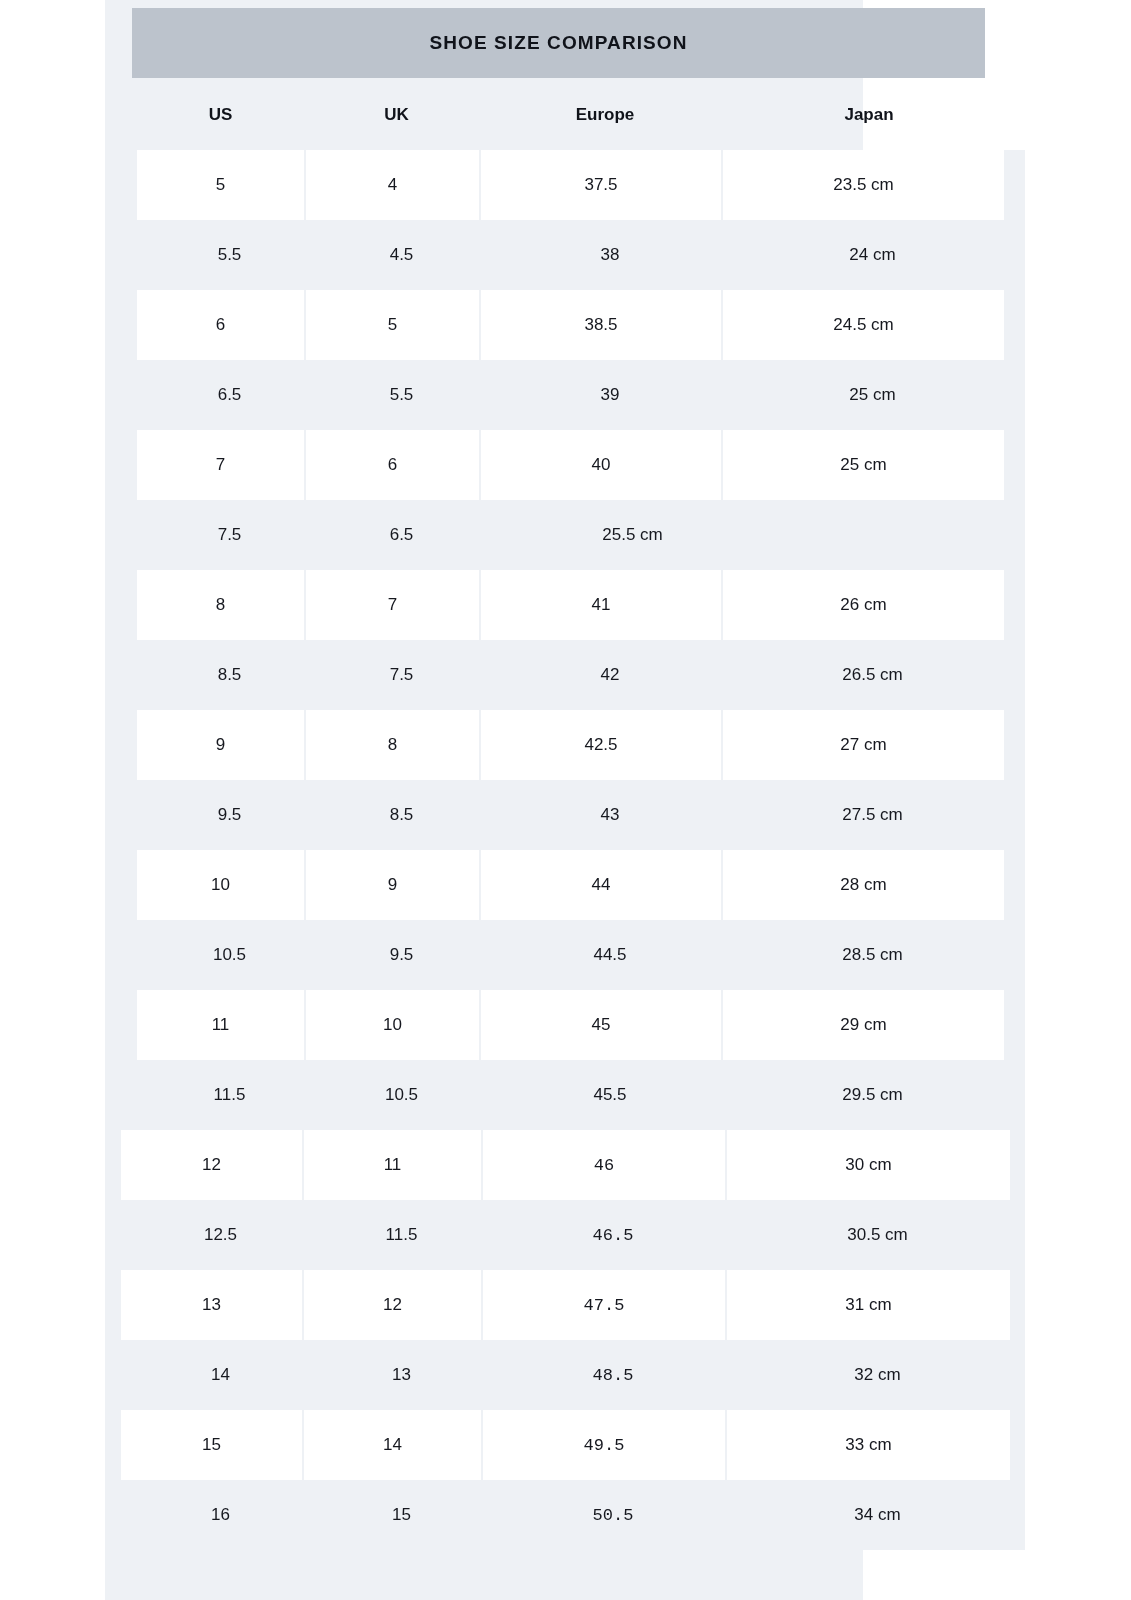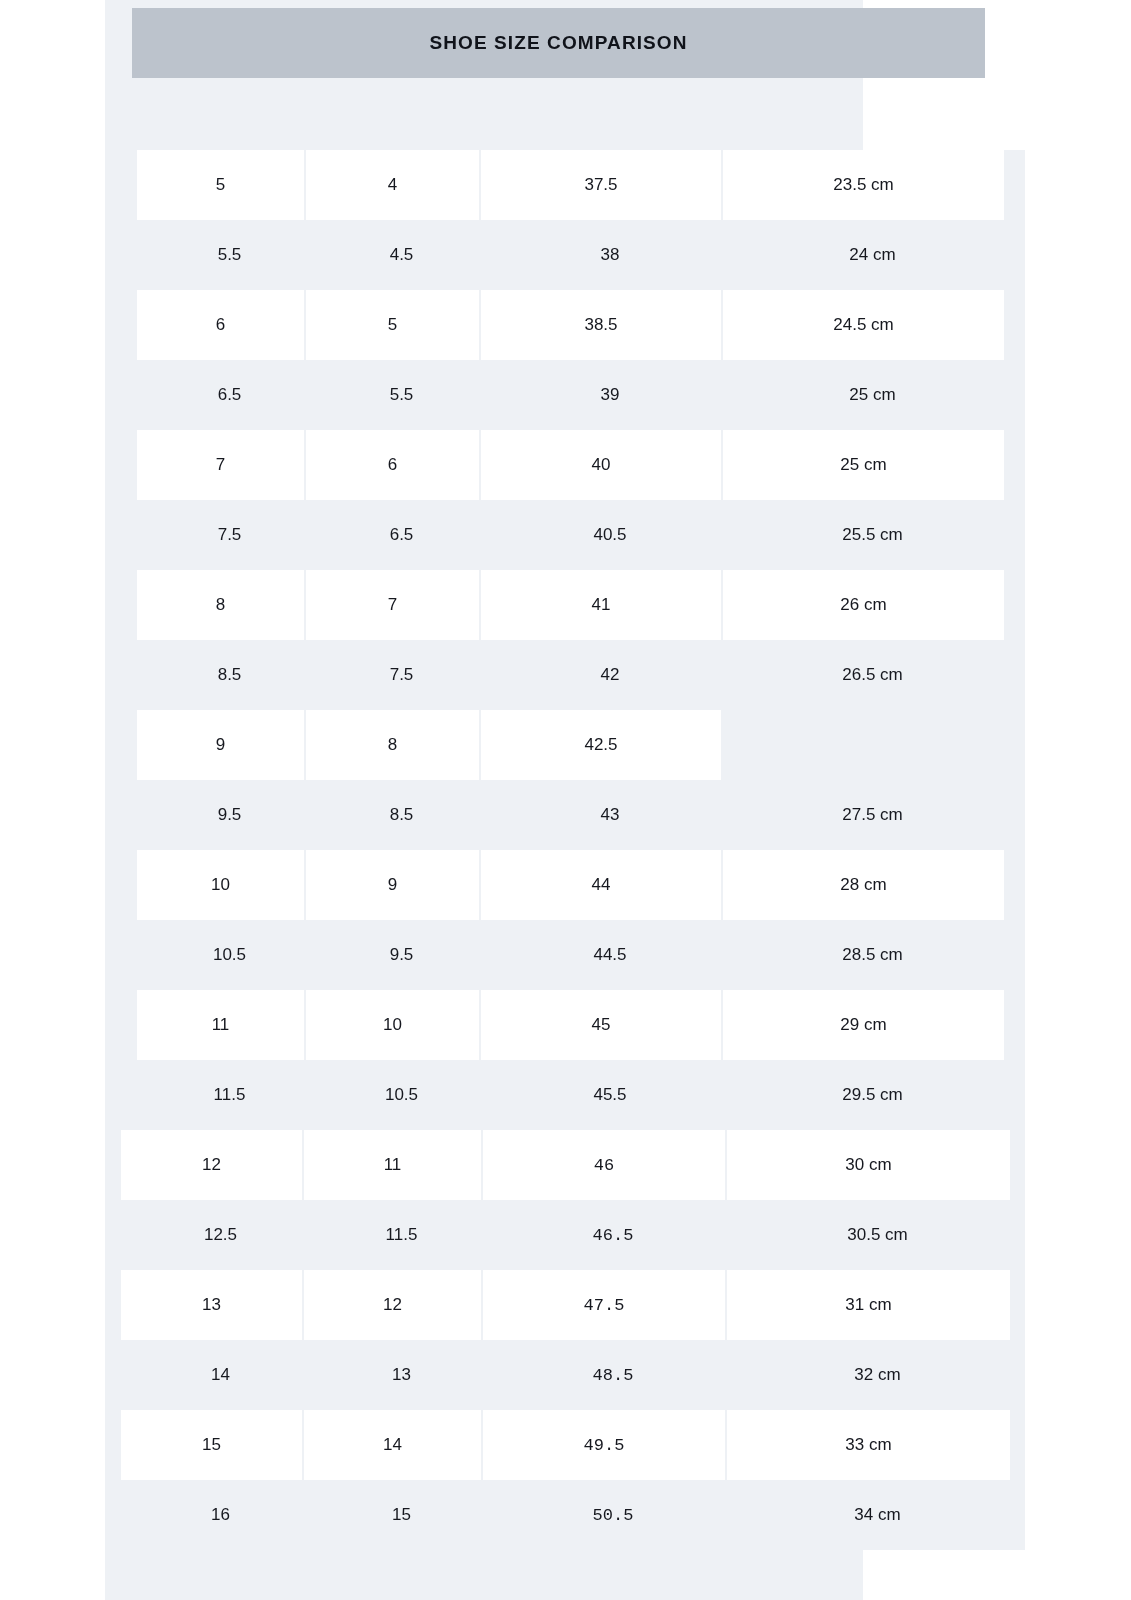--- a/index.html
+++ b/index.html
@@ -116,20 +116,26 @@
 </style>
 </head>
 <body>
 
 <div id="chart-container">
 
   <div id="title-bar">
     <span id="title-text">SHOE SIZE COMPARISON</span>
   </div>
 
+  <div id="header-row">
+    <div class="hdr-cell hdr-c0">US</div>
+    <div class="hdr-cell hdr-c1">UK</div>
+    <div class="hdr-cell hdr-c2">Europe</div>
+    <div class="hdr-cell hdr-c3">Japan</div>
+  </div>
 
   <div id="rows">
       <div class="row white">
         <div class="cell lead" style="background: rgb(238, 241, 245);"></div>
         <div class="cell c0">5</div>
         <div class="cell gap"></div>
         <div class="cell c1">4</div>
         <div class="cell gap"></div>
         <div class="cell c2">37.5</div>
         <div class="cell gap"></div>
@@ -174,21 +180,20 @@
         <div class="cell c2">40</div>
         <div class="cell gap"></div>
         <div class="cell c3">25 cm</div>
       </div>
       <div class="row gray">
         <div class="cell lead" style="background: rgb(238, 241, 245);"></div>
         <div class="cell c0">7.5</div>
         <div class="cell gap"></div>
         <div class="cell c1">6.5</div>
         <div class="cell gap"></div>
-        <div class="cell c2">40.5</div>
         <div class="cell gap"></div>
         <div class="cell c3">25.5 cm</div>
       </div>
       <div class="row white">
         <div class="cell lead" style="background: rgb(238, 241, 245);"></div>
         <div class="cell c0">8</div>
         <div class="cell gap"></div>
         <div class="cell c1">7</div>
         <div class="cell gap"></div>
         <div class="cell c2">41</div>
@@ -206,20 +211,21 @@
         <div class="cell c3">26.5 cm</div>
       </div>
       <div class="row white">
         <div class="cell lead" style="background: rgb(238, 241, 245);"></div>
         <div class="cell c0">9</div>
         <div class="cell gap"></div>
         <div class="cell c1">8</div>
         <div class="cell gap"></div>
         <div class="cell c2">42.5</div>
         <div class="cell gap"></div>
+        <div class="cell c3">27 cm</div>
       </div>
       <div class="row gray">
         <div class="cell lead" style="background: rgb(238, 241, 245);"></div>
         <div class="cell c0">9.5</div>
         <div class="cell gap"></div>
         <div class="cell c1">8.5</div>
         <div class="cell gap"></div>
         <div class="cell c2">43</div>
         <div class="cell gap"></div>
         <div class="cell c3">27.5 cm</div>

